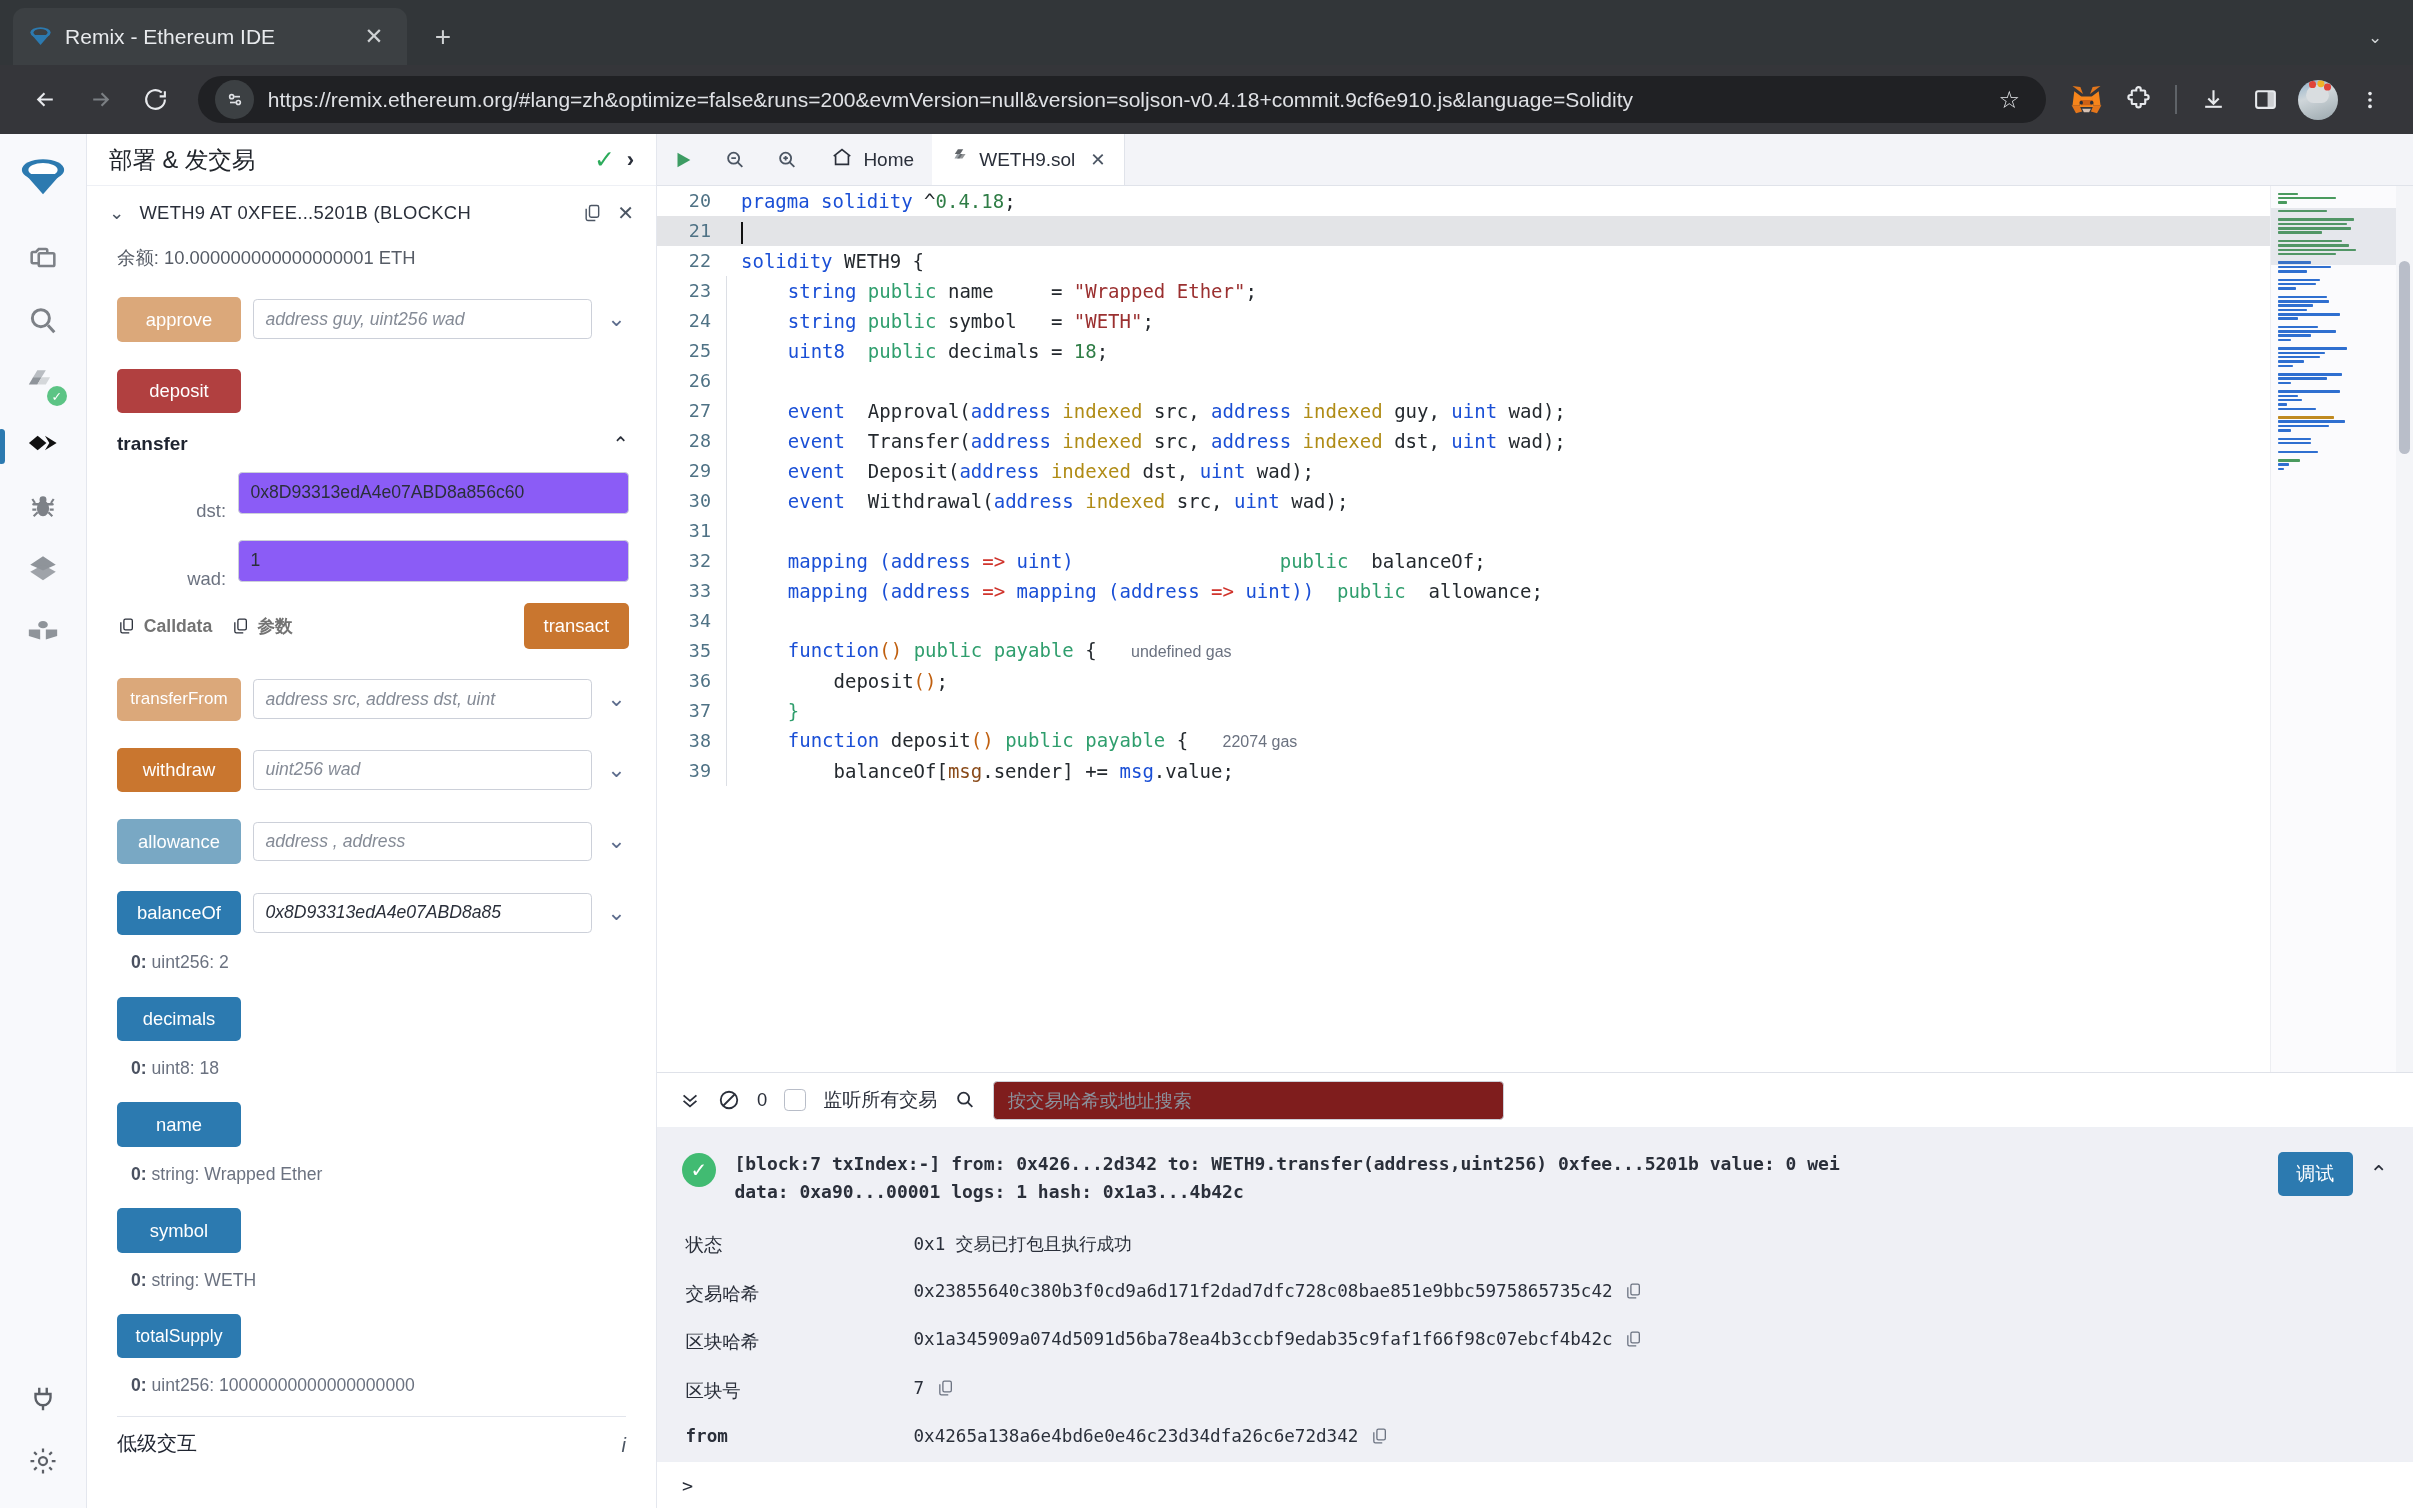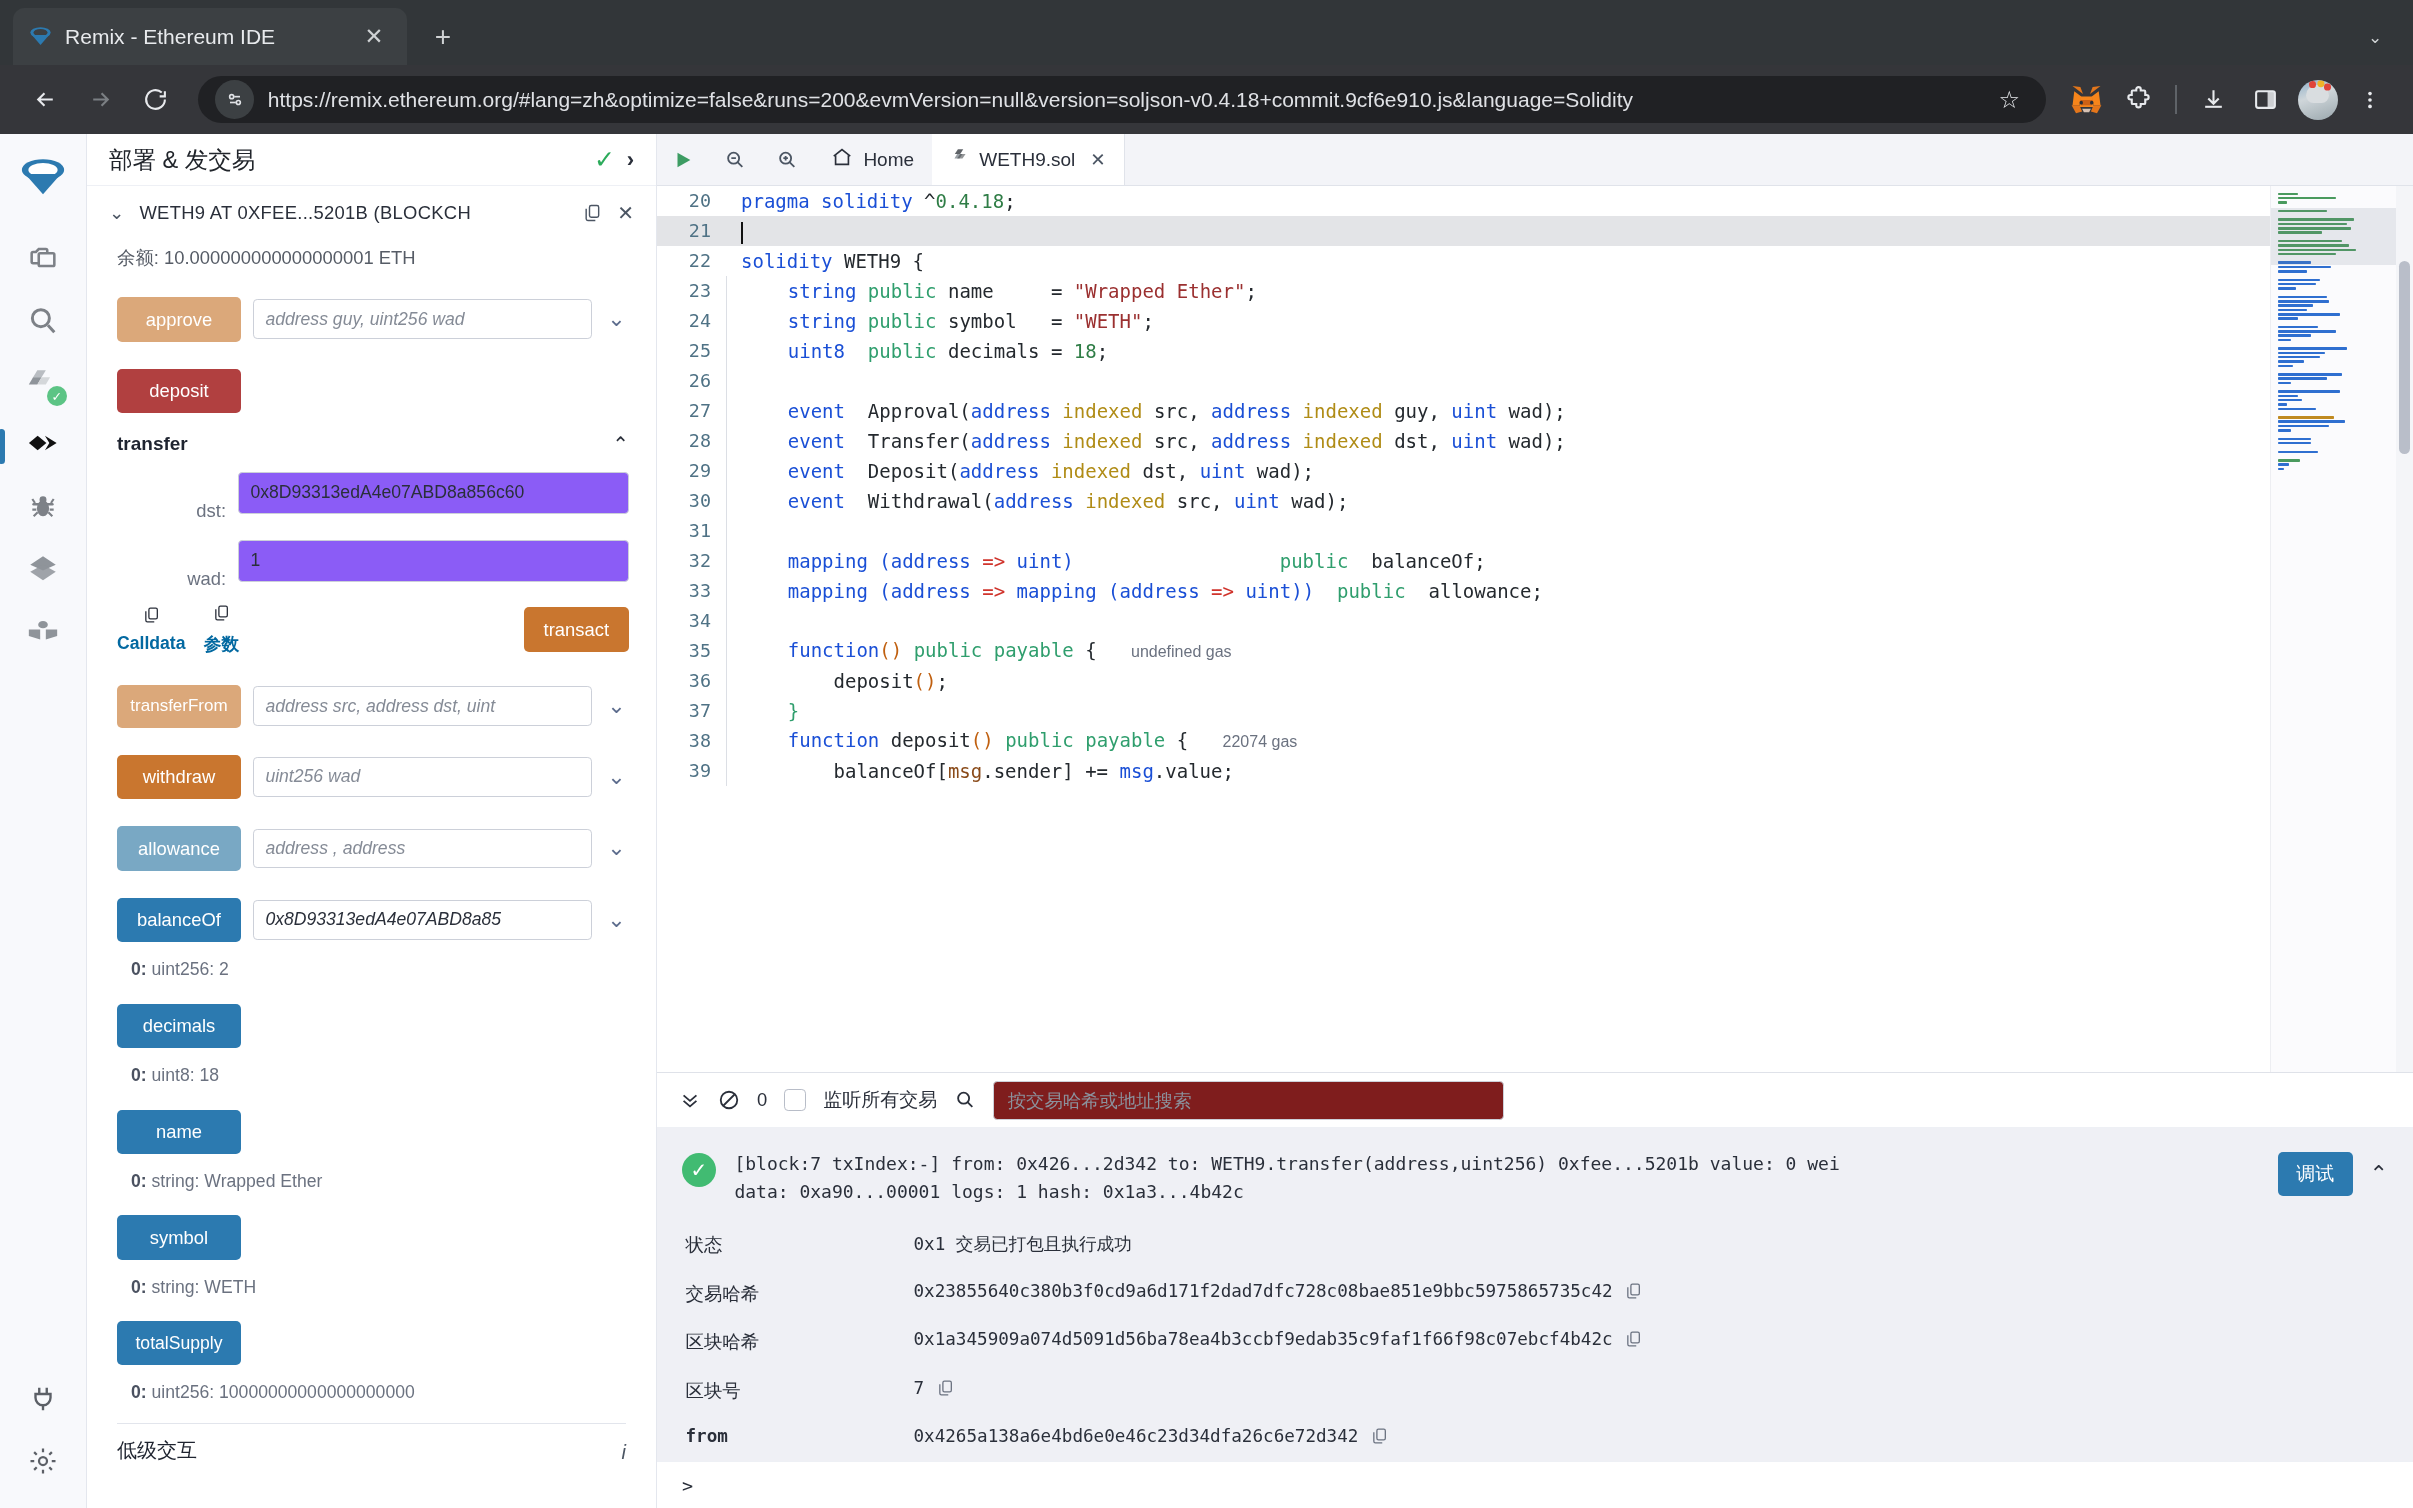--- a/index.html
+++ b/index.html
@@ -158,21 +158,21 @@
   .lbl-input {
     flex: 1; border: 0.8px solid #ccd0d9; border-radius: 4.2px; background: #8b5cf6;
     font-size: 17.6px; color: #2a2f3a; padding: 9.2px 11.7px; overflow: hidden;
     white-space: nowrap; min-width: 0;
   }
 
   .actions-row {
     display: flex; align-items: center; gap: 18.4px; padding: 3.4px 27px 17px 30px;
     justify-content: flex-start;
   }
-  .copy-act { display: flex; align-items: center; gap: 8.4px; font-size: 17.6px; color: #0369a1; font-weight: bold; flex-direction: column; }
+  .copy-act { display: flex; align-items: center; gap: 8.4px; font-size: 17.6px; color: #737373; font-weight: bold; }
   .transact-btn {
     margin-left: auto; background: #c9762f; color: #fff; font-size: 18.4px; border-radius: 5px;
     padding: 11.7px 20px;
   }
 
   .result-line { padding: 1.7px 27px 11.7px 44px; font-size: 17.6px; color: #6b7280; }
   .result-line b { color: #4a5160; }
 
   .divider-h { height: 0.8px; background: #e2e5ec; margin: 8.4px 30px 0 30px; }
   .lowlevel {
@@ -265,21 +265,21 @@
   .term-scroll { flex: 1; overflow: hidden; background: #eff0f5; position: relative; }
 
   .tx-head { display: flex; align-items: flex-start; gap: 18.4px; padding: 22px 25px 15px 25px; }
   .tx-ok {
     width: 34px; height: 34px; border-radius: 50%; background: #41bb72; color: #fff;
     display: flex; align-items: center; justify-content: center; font-size: 20px; flex: 0 0 34px;
     margin-top: 3.4px;
   }
   .tx-summary {
     flex: 1; font-family: "DejaVu Sans Mono", monospace; font-size: 18px; line-height: 1.55;
-    color: #2a2f3a; white-space: pre-wrap; word-break: break-word;
+    color: #2a2f3a; white-space: pre-wrap; word-break: break-word; font-weight: bold;
   }
   .tx-actions { display: flex; align-items: center; gap: 17px; margin-top: 1.7px; }
   .debug-btn { background: #2c7ab0; color: #fff; font-size: 19px; border-radius: 5px; padding: 9.2px 18.4px; }
   .chev-up { color: #2a2f3a; font-size: 22px; }
 
   .tx-table { padding: 0 25px 0 28.5px; }
   .tx-row { display: flex; align-items: flex-start; padding: 11.7px 0; }
   .tx-key {
     width: 228px; flex: 0 0 228px; font-family: "DejaVu Sans Mono", monospace;
     font-size: 17.6px; color: #2a2f3a; font-weight: bold;

